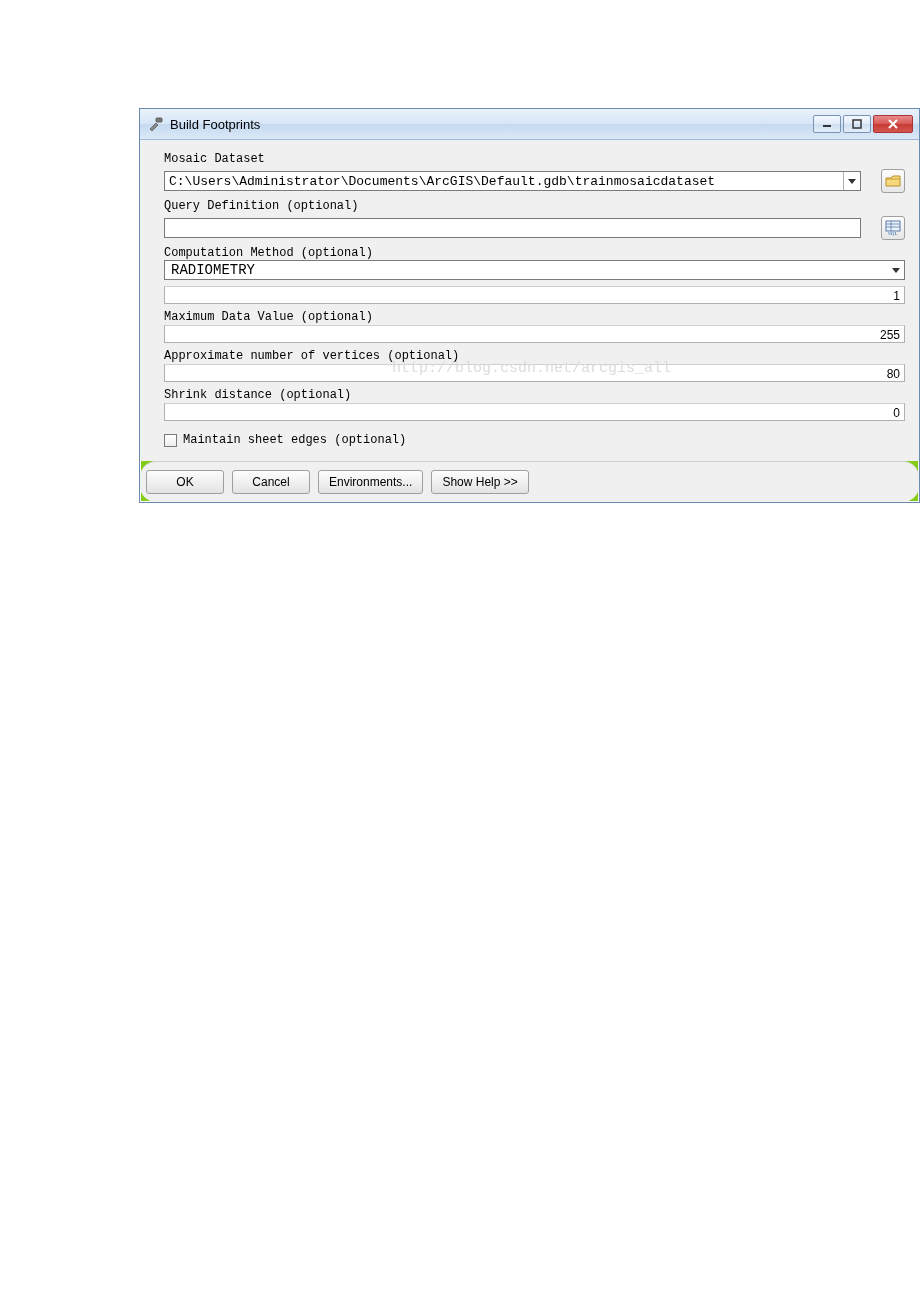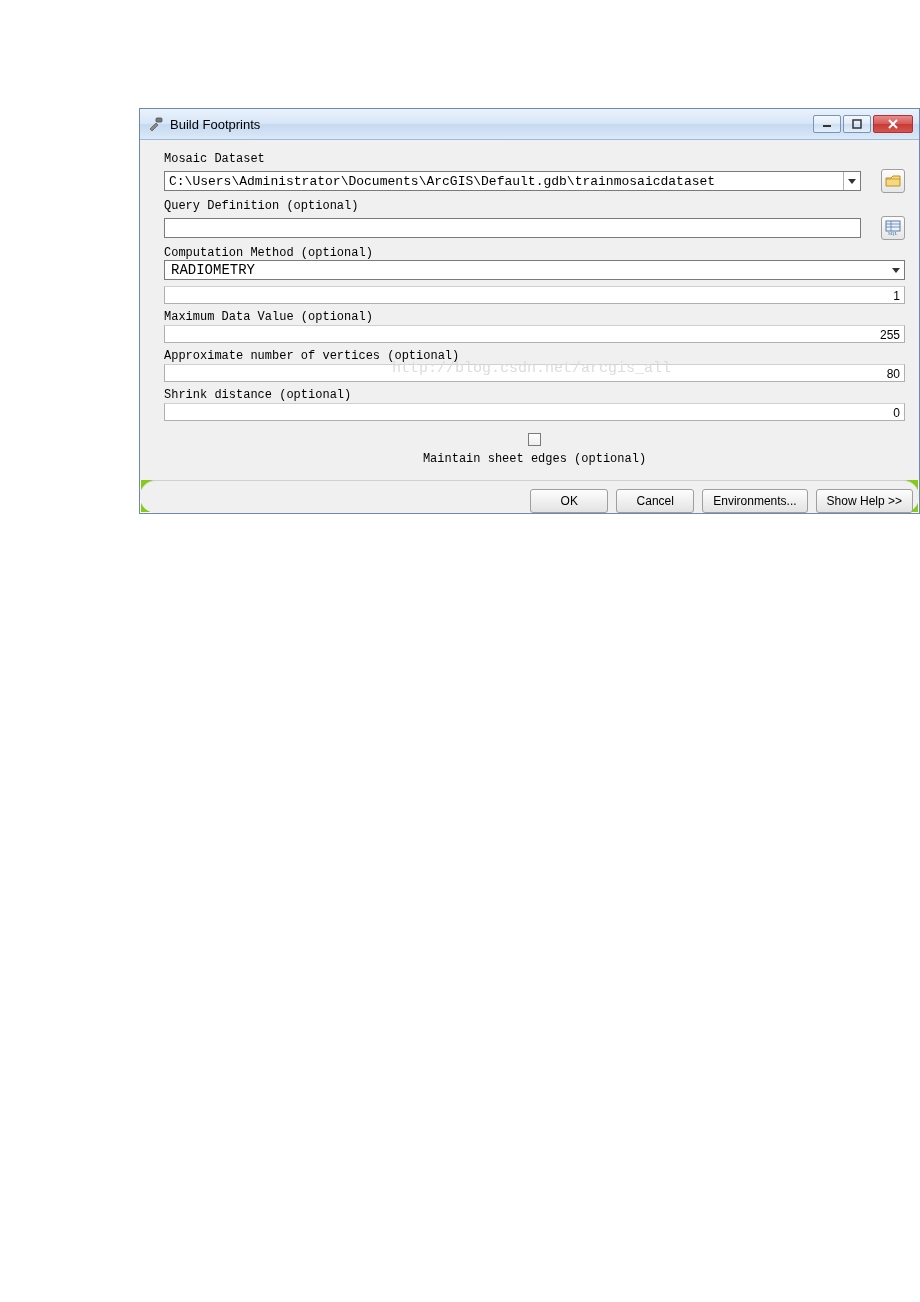--- a/index.html
+++ b/index.html
@@ -127,21 +127,20 @@
     border: 1px solid #b0b0b0;
     border-top: 1px solid #d0d0d0;
     height: 18px;
     line-height: 14px;
     box-sizing: border-box;
     margin-top: 1px;
   }
   .chk-row {
     display: flex; align-items: center; gap: 6px;
     margin: 12px 0 10px 0;
-    flex-direction: column;
   }
   .chk {
     width: 13px; height: 13px;
     border: 1px solid #7a7a7a;
     background: linear-gradient(to bottom,#fff,#eee);
     box-sizing: border-box;
   }
   .watermark {
     position: absolute;
     left: 252px;
@@ -149,23 +148,23 @@
     font-family: "Courier New", monospace;
     font-size: 15px;
     color: #dcdcdc;
     pointer-events: none;
     letter-spacing: 0px;
     margin-top: 22px;
   }
   .button-bar {
     border-top: 1px solid #d0d0d0;
     background: #f0f0f0;
-    padding: 8px 6px 0 6px;
-    display: flex;
-    justify-content: flex-end;
+    padding: 8px 6px 8px 6px;
+    display: flex;
+    justify-content: flex-start;
     gap: 8px;
     border-radius: 16px;
   }
   .push-btn {
     min-width: 78px;
     height: 24px;
     padding: 0 10px;
     border: 1px solid #9f9f9f;
     border-radius: 3px;
     background: linear-gradient(to bottom, #fdfdfd, #e3e3e3);

